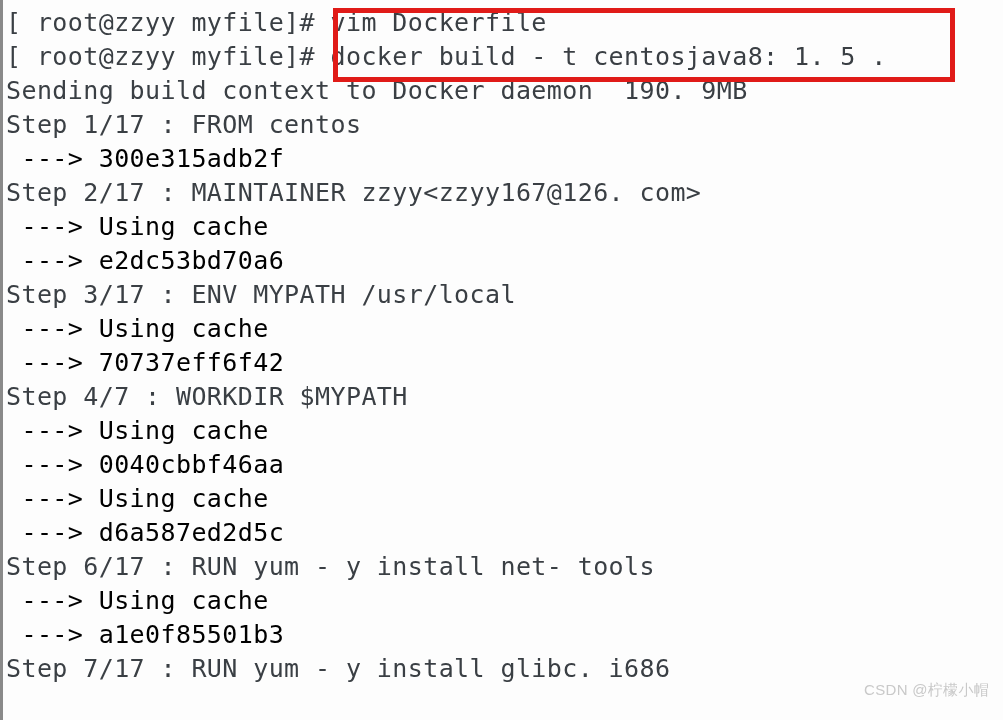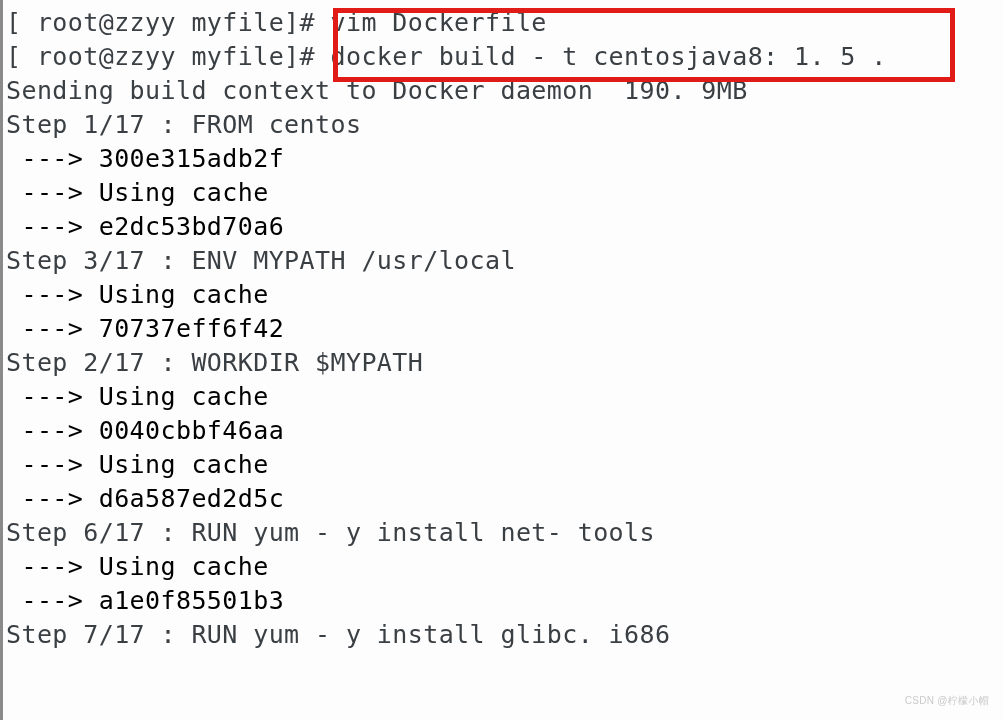--- a/index.html
+++ b/index.html
@@ -59,47 +59,48 @@
     height: 74px;
     border: 5px solid #e01b18;
     box-sizing: border-box;
     background: transparent;
     pointer-events: none;
   }
 
   .csdn-watermark {
     position: absolute;
     right: 14px;
-    bottom: 12px;
+    bottom: 20px;
     font-family: "Liberation Sans", sans-serif;
-    font-size: 10px;
+    font-size: 15px;
     color: #c9c9c9;
     white-space: pre;
     letter-spacing: 0.3px;
   }
 </style>
 </head>
 <body>
 
 <div id="terminal-root">
 
   <div class="left-gutter-rule"></div>
 
   <div class="console-lines">
       <div class="console-line">[ root@zzyy myfile]# vim Dockerfile</div>
       <div class="console-line">[ root@zzyy myfile]# docker build - t centosjava8: 1. 5 .</div>
       <div class="console-line">Sending build context to Docker daemon  190. 9MB</div>
       <div class="console-line">Step 1/17 : FROM centos</div>
       <div class="console-line indented"> ---&gt; 300e315adb2f</div>
+      <div class="console-line">Step 2/17 : MAINTAINER zzyy&lt;zzyy167@126. com&gt;</div>
       <div class="console-line indented"> ---&gt; Using cache</div>
       <div class="console-line indented"> ---&gt; e2dc53bd70a6</div>
       <div class="console-line">Step 3/17 : ENV MYPATH /usr/local</div>
       <div class="console-line indented"> ---&gt; Using cache</div>
       <div class="console-line indented"> ---&gt; 70737eff6f42</div>
-      <div class="console-line">Step 2/17 : WORKDIR $MYPATH</div>
+      <div class="console-line">Step 4/7 : WORKDIR $MYPATH</div>
       <div class="console-line indented"> ---&gt; Using cache</div>
       <div class="console-line indented"> ---&gt; 0040cbbf46aa</div>
       <div class="console-line indented"> ---&gt; Using cache</div>
       <div class="console-line indented"> ---&gt; d6a587ed2d5c</div>
       <div class="console-line">Step 6/17 : RUN yum - y install net- tools</div>
       <div class="console-line indented"> ---&gt; Using cache</div>
       <div class="console-line indented"> ---&gt; a1e0f85501b3</div>
       <div class="console-line">Step 7/17 : RUN yum - y install glibc. i686</div>
     </div>
 

